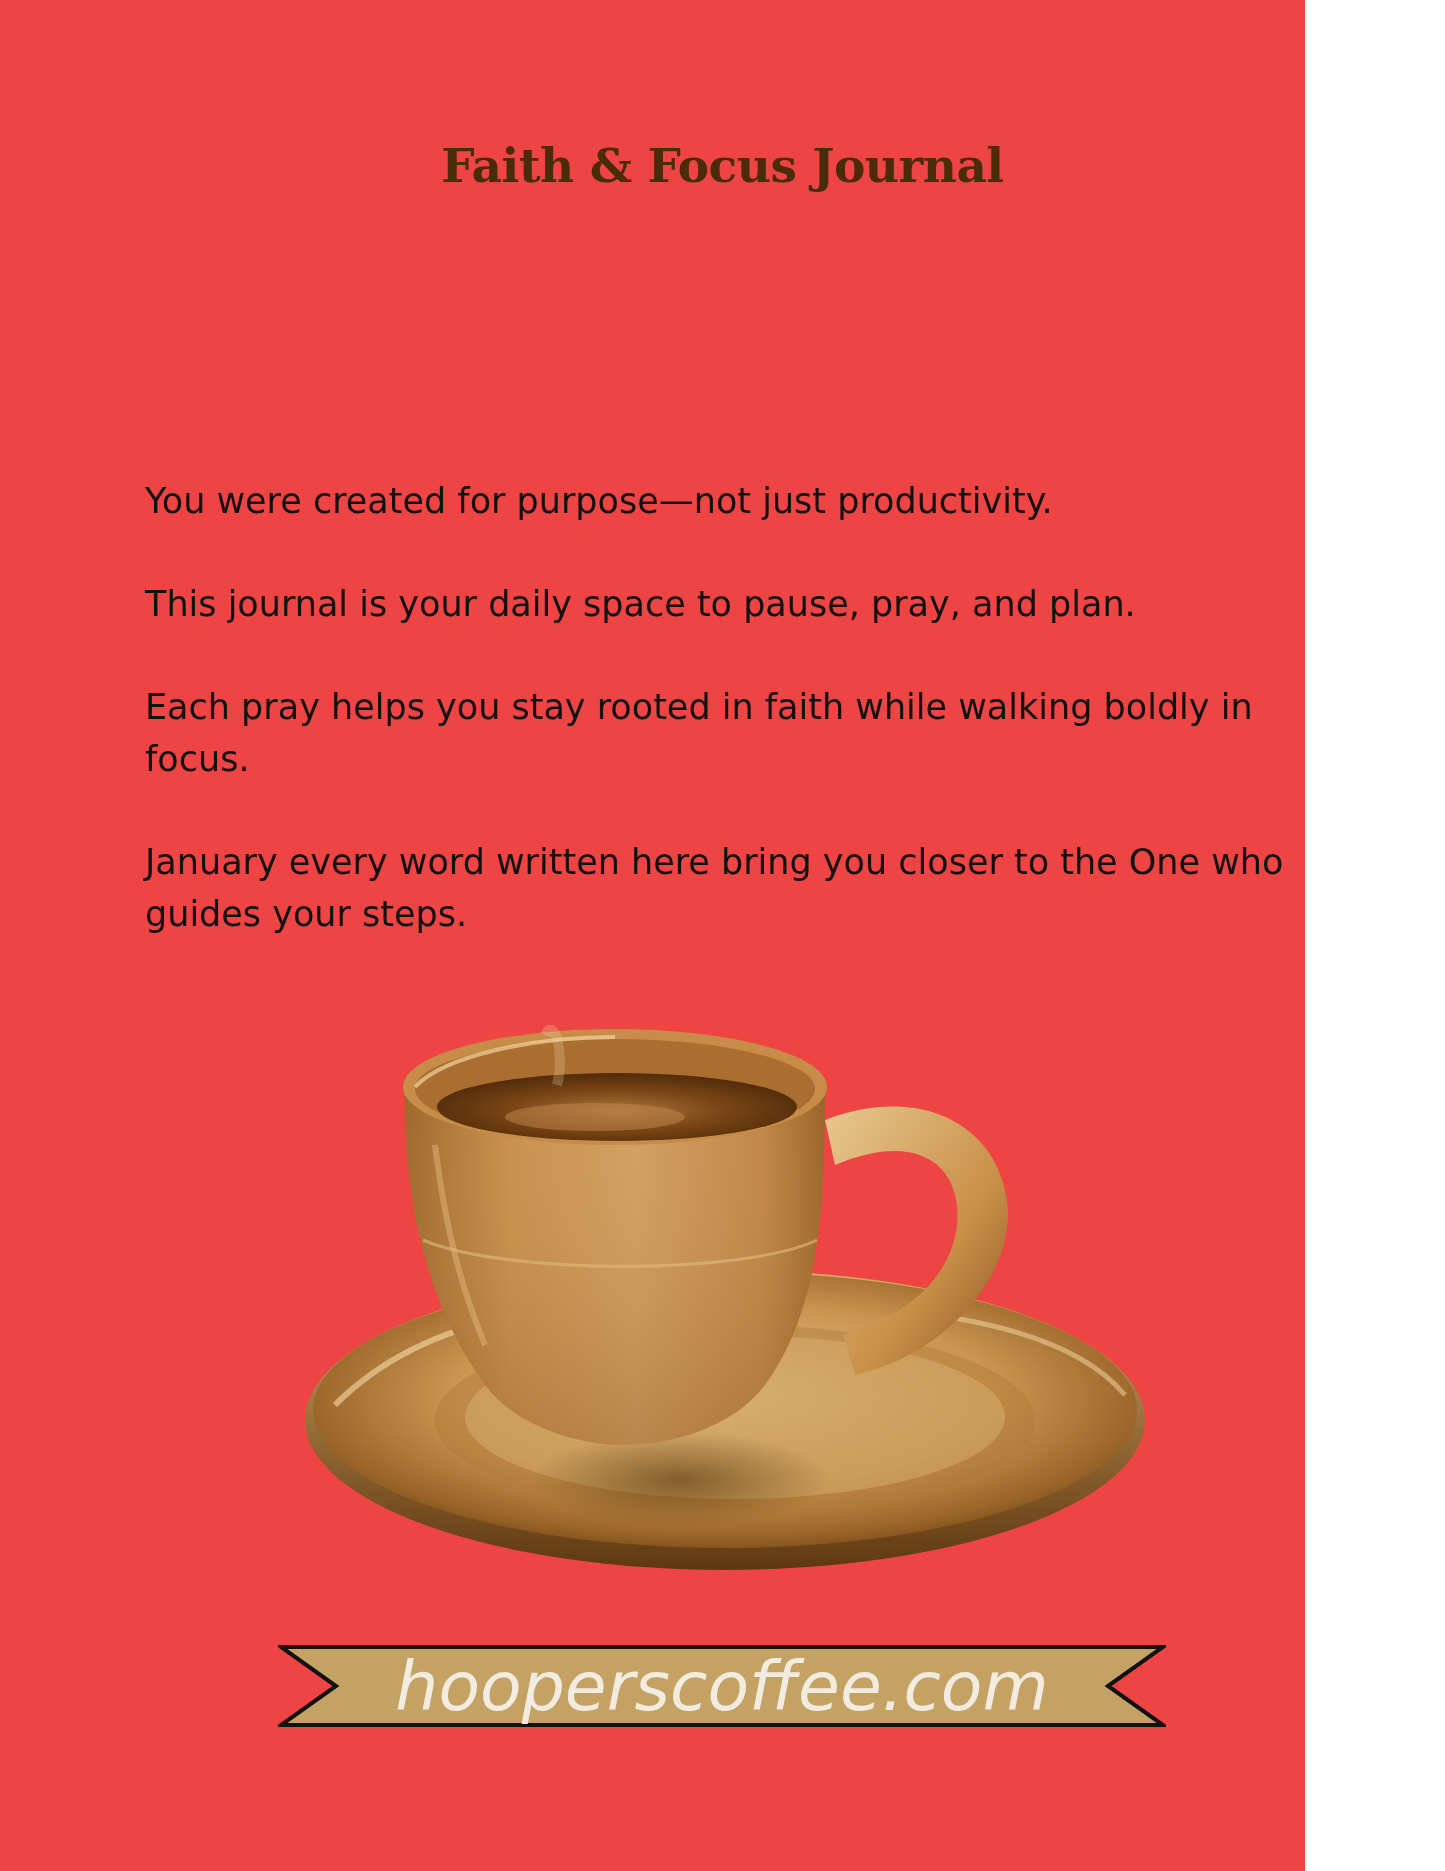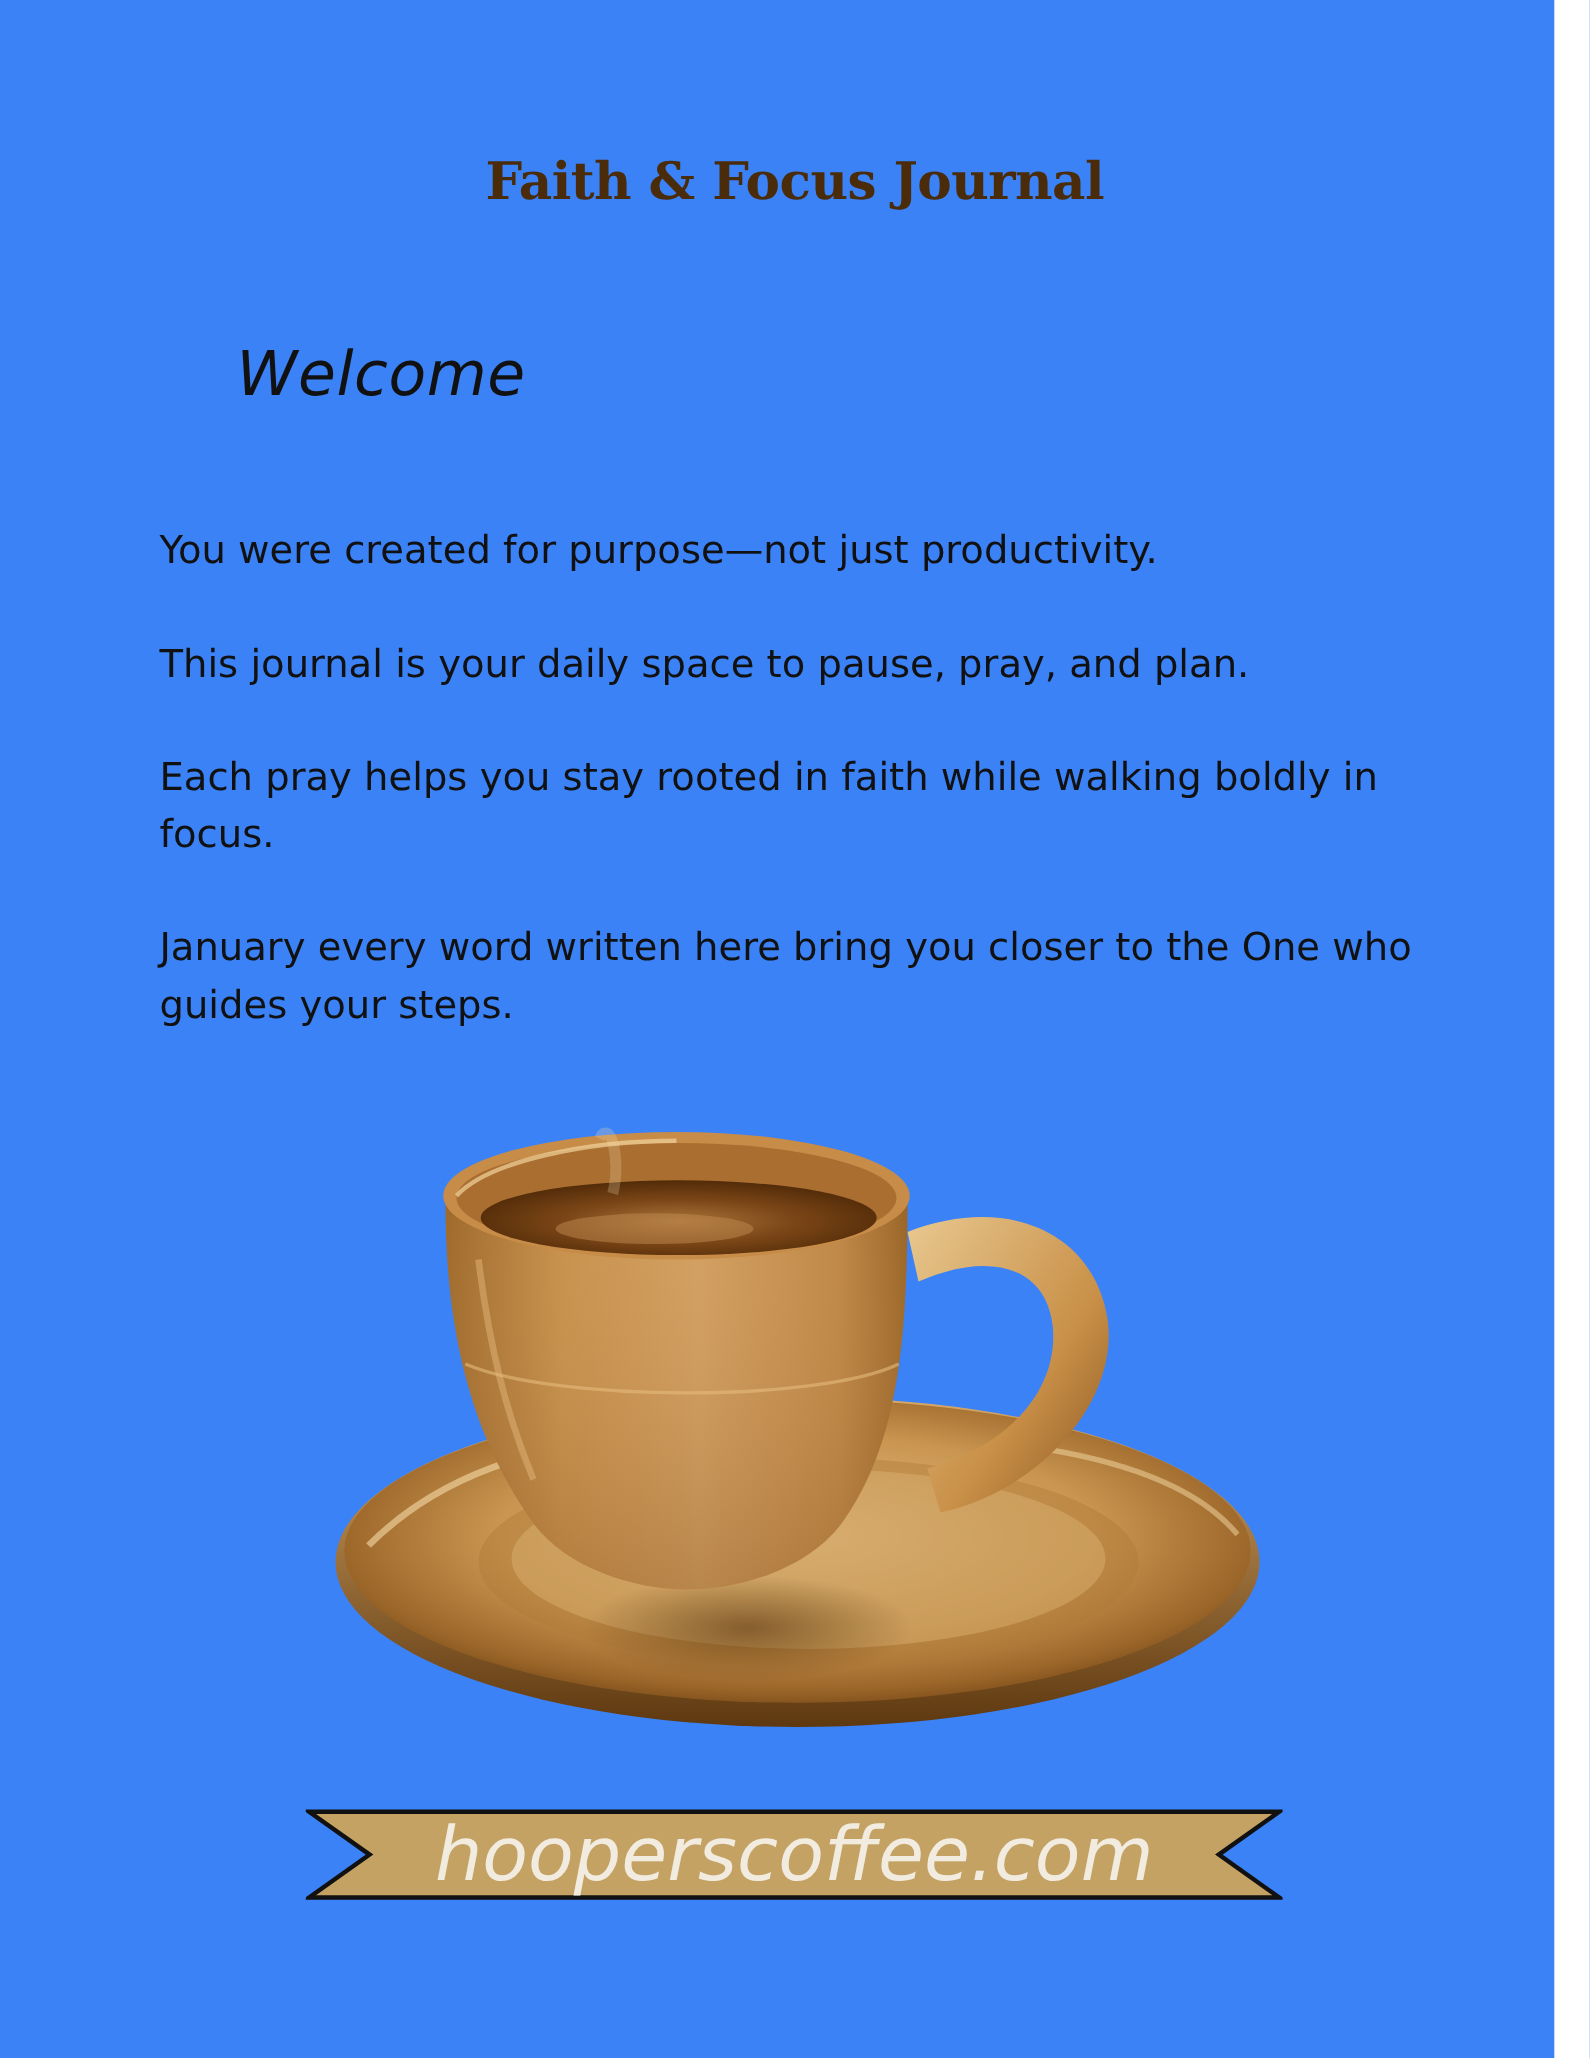--- a/index.html
+++ b/index.html
@@ -1,17 +1,17 @@
 <!DOCTYPE html>
 <html><head>
 <meta charset="utf-8">
 <style>
   html, body { margin: 0; padding: 0; background: #ffffff; }
   body { width: 1445px; height: 1871px; position: relative; overflow: hidden; font-family: "DejaVu Sans", sans-serif; }
-  .page { position: absolute; left: 0; top: 0; width: 1413px; height: 1871px; background: #3b82f6; }
+  .page { position: absolute; left: 0; top: 0; width: 1305px; height: 1871px; background: #ef4444; }
   .title {
     position: absolute; left: 0; width: 1445px; top: 138px; text-align: center;
     font-family: "DejaVu Serif", "Liberation Serif", serif; font-weight: bold;
     font-size: 47px; color: #4a2c0a; letter-spacing: -0.5px;
   }
   .welcome {
     position: absolute; left: 215px; top: 308px;
     font-family: "DejaVu Sans", sans-serif; font-style: italic; font-weight: normal;
     font-size: 56px; color: #111111; letter-spacing: 0.5px;
   }
@@ -29,21 +29,20 @@
     color: #f2ece0; letter-spacing: 0px;
   }
 </style>
 </head>
 <body>
 
 <div class="page">
 
   <div class="title">Faith &amp; Focus Journal</div>
 
-  <div class="welcome">Welcome</div>
 
   <div class="body-text">
     <p>You were created for purpose—not just productivity.</p>
     <p>This journal is your daily space to pause, pray, and plan.</p>
     <p>Each pray helps you stay rooted in faith while walking boldly in focus.</p>
     <p>January every word written here bring you closer to the One who guides your steps.</p>
   </div>
 
   <div class="cup-wrap">
     <svg width="875" height="570" viewBox="0 0 875 570">

